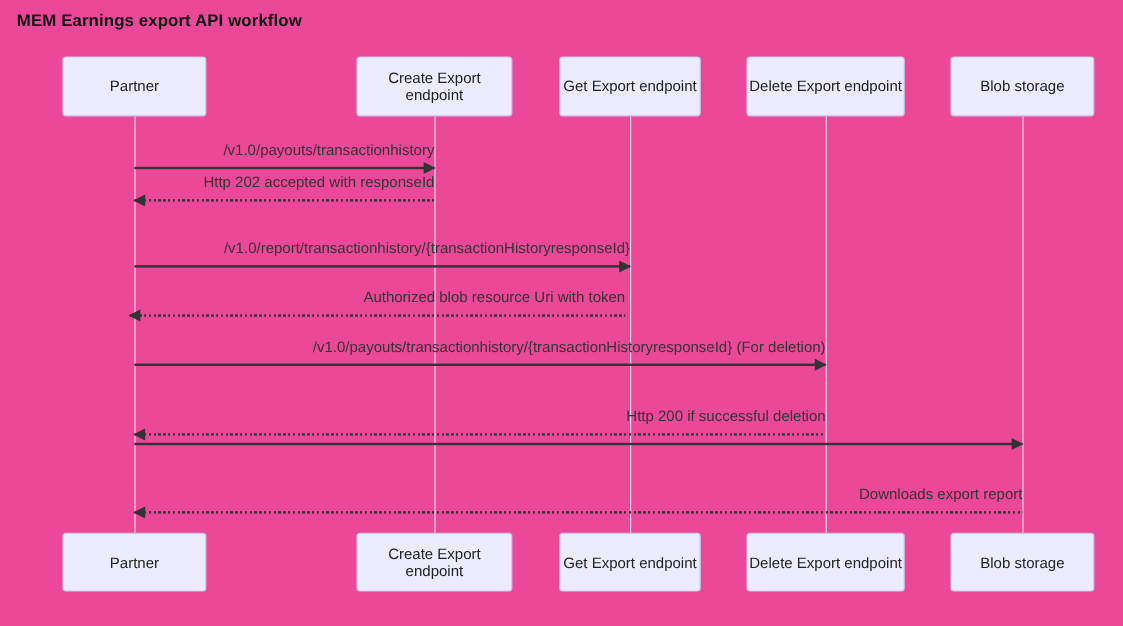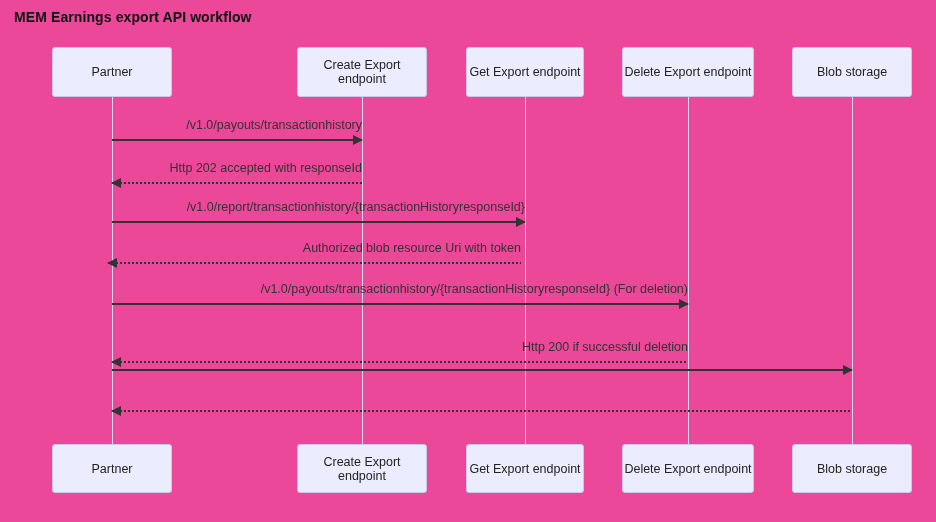--- a/index.html
+++ b/index.html
@@ -109,21 +109,21 @@
       <span>Blob storage</span>
     </div>
 
   <div class="msg" style="left:112px; top:117px; width:250px">
     <div class="msg-label">/v1.0/payouts/transactionhistory</div>
     <div class="msg-line solid">
         <span class="ah right"></span>
       </div>
   </div>
 
-  <div class="msg" style="left:112px; top:160px; width:250px">
+  <div class="msg" style="left:112px; top:144px; width:250px">
     <div class="msg-label">Http 202 accepted with responseId</div>
     <div class="msg-line dotted">
         <span class="ah left"></span>
       </div>
   </div>
 
   <div class="msg" style="left:112px; top:199px; width:413px">
     <div class="msg-label">/v1.0/report/transactionhistory/{transactionHistoryresponseId}</div>
     <div class="msg-line solid">
         <span class="ah right"></span>
@@ -151,20 +151,21 @@
       </div>
   </div>
 
   <div class="msg" style="left:112px; top:363px; width:740px">
     <div class="msg-line solid">
         <span class="ah right"></span>
       </div>
   </div>
 
   <div class="msg" style="left:112px; top:404px; width:740px">
+    <div class="msg-label">Downloads export report</div>
     <div class="msg-line dotted">
         <span class="ah left"></span>
       </div>
   </div>
 
   <div class="actor-box" style="left:52px;  top:444px; width:120px; height:49px">
       <span>Partner</span>
     </div>
   <div class="actor-box" style="left:297px; top:444px; width:130px; height:49px">
       <span>Create Export endpoint</span>

